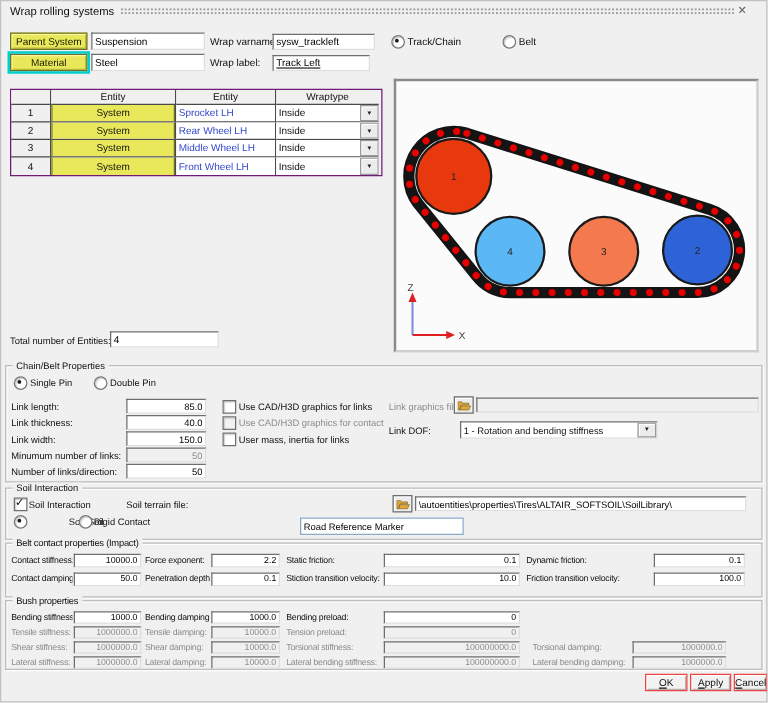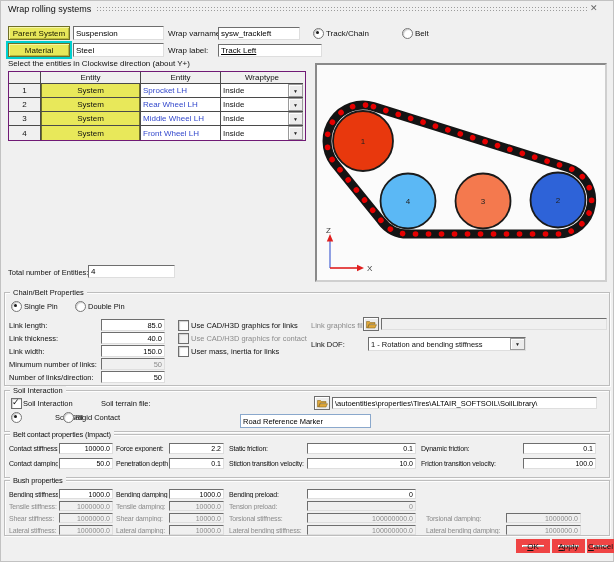--- a/index.html
+++ b/index.html
@@ -15,21 +15,21 @@
        padding:0 2px;color:#000;outline:none;}
   input.tbx{appearance:none;-webkit-appearance:none;}
   .num{text-align:right;}
   .dis{background:#f0f0f0;color:#8c8c8c;}
   
   .ybtn{position:absolute;box-sizing:border-box;background:#e8e85a;border:1px solid #6f6f28;
         box-shadow:inset 1px 1px 0 #f7f7a6,inset -1px -1px 0 #b9b93e;
         display:flex;align-items:center;justify-content:center;cursor:pointer;color:#1a1a00;}
   .focusring{outline:2px solid #00cfcf;outline-offset:0;}
   
-  .gbtn{position:absolute;box-sizing:border-box;background:#f2f2f2;border:6px solid #ef4444;
+  .gbtn{position:absolute;box-sizing:border-box;background:#f2f2f2;border:1px solid #ef4444;
         box-shadow:inset 1px 1px 0 #ffffff,inset -1px -1px 0 #b2b2b2;
         display:flex;align-items:center;justify-content:center;cursor:pointer;}
   .blabel{display:block;}
   .blabel::first-letter{text-decoration:underline;}
   
   .group{position:absolute;box-sizing:border-box;border:1px solid #bdbdbd;
          box-shadow:inset 1px 1px 0 #fdfdfd,1px 1px 0 #fdfdfd;font-size:7.5px;}
   .legend{position:absolute;top:-5px;left:5px;background:#f0f0f0;padding:0 3px;white-space:nowrap;}
   
   .radio{position:absolute;width:9px;height:9px;border-radius:50%;background:#fff;
@@ -84,28 +84,27 @@
   <div class="lbl" style="left:590px;top:3px;font-size:9px;color:#666;cursor:pointer;">✕</div>
 
   <div class="ybtn" style="left:8px;top:26px;width:62px;height:14px;">Parent System</div>
   <input class="tbx blue" style="left: 73px; top: 26px; width: 91px; height: 14px;" value="Suspension">
   <div class="ybtn focusring" style="left:8px;top:43px;width:62px;height:14px;">Material</div>
   <input class="tbx blue" style="left: 73px; top: 43px; width: 91px; height: 14px;" value="Steel">
 
   <div class="lbl" style="left:168px;top:29px;">Wrap varname:</div>
   <input class="tbx" style="left: 218px; top: 27px; width: 82px; height: 13px;" value="sysw_trackleft">
   <div class="lbl" style="left:168px;top:46px;">Wrap label:</div>
-  <input class="tbx" style="left: 218px; top: 44px; width: 104px; height: 13px; text-decoration: underline;" value="Track Left">
+  <input class="tbx" style="left: 218px; top: 44px; width: 78px; height: 13px; text-decoration: underline;" value="Track Left">
 
   <span class="radio on" style="left:313px;top:28px;"></span>
   <div class="lbl" style="left:326px;top:29px;">Track/Chain</div>
   <span class="radio" style="left:402px;top:28px;"></span>
   <div class="lbl" style="left:415px;top:29px;">Belt</div>
 
-  <div class="lbl" style="left:8px;top:59px;">Select the entities in Clockwise direction (about Y+)</div>
 
   <div class="etable">
     <div class="trow">
       <div class="tc th c0"></div>
       <div class="tc th c1" style="background:#f0f0f0;">Entity</div>
       <div class="tc th" style="width:80px;justify-content:center;">Entity</div>
       <div class="tc th" style="width:82px;justify-content:center;">Wraptype</div>
     </div>
 
     <div class="trow rowh">

